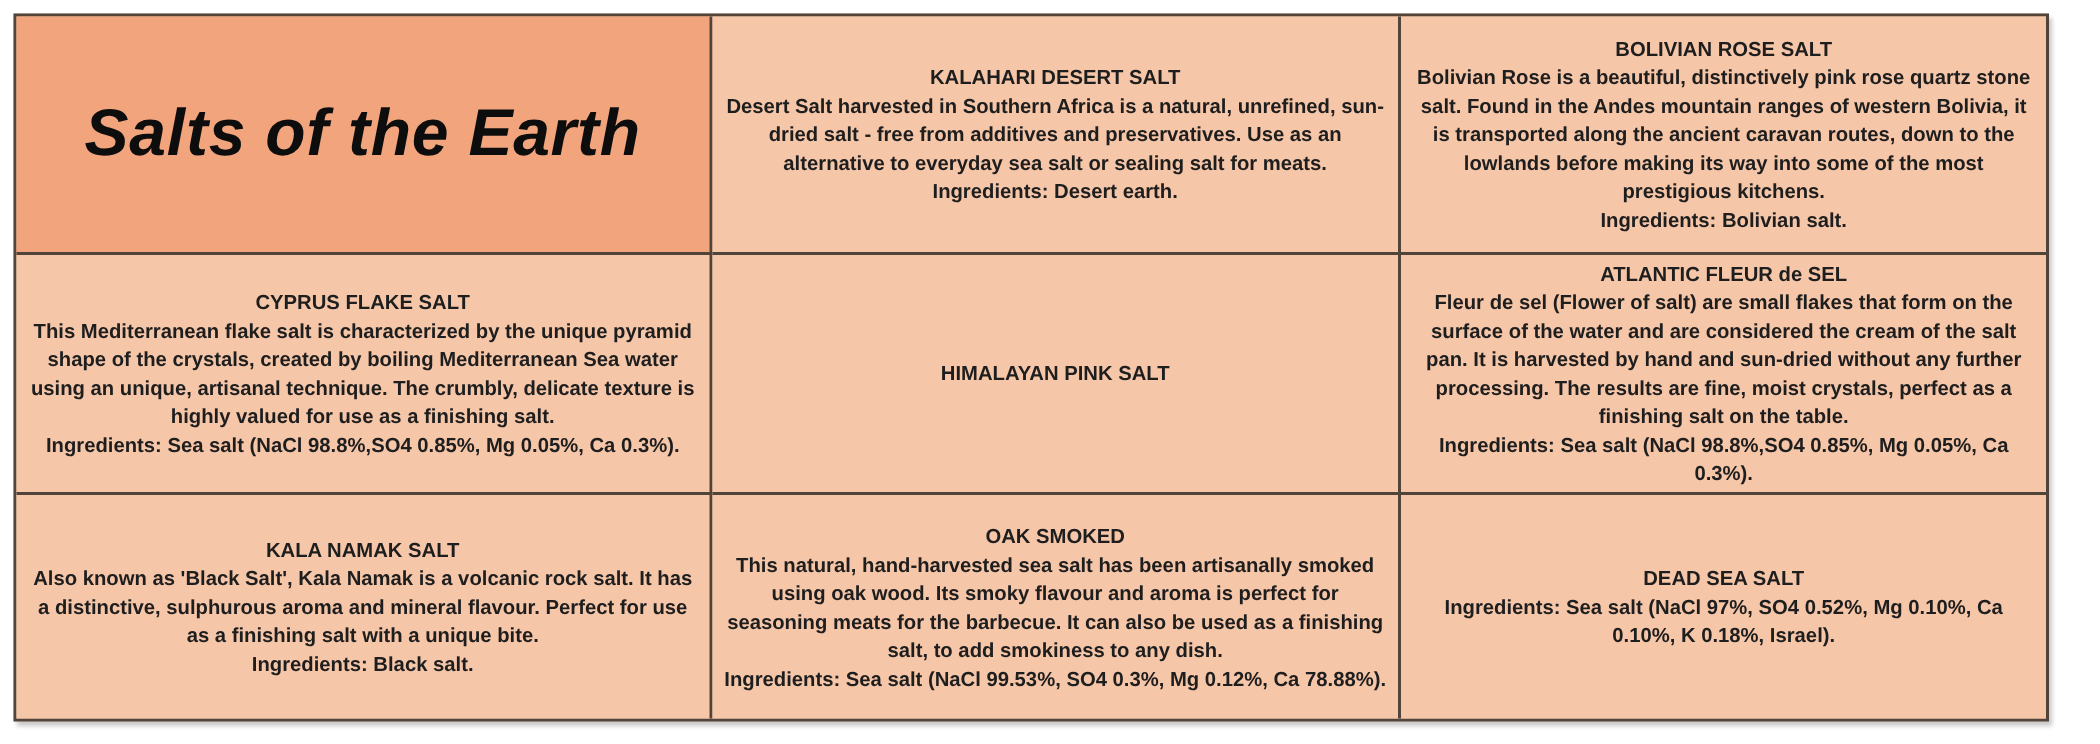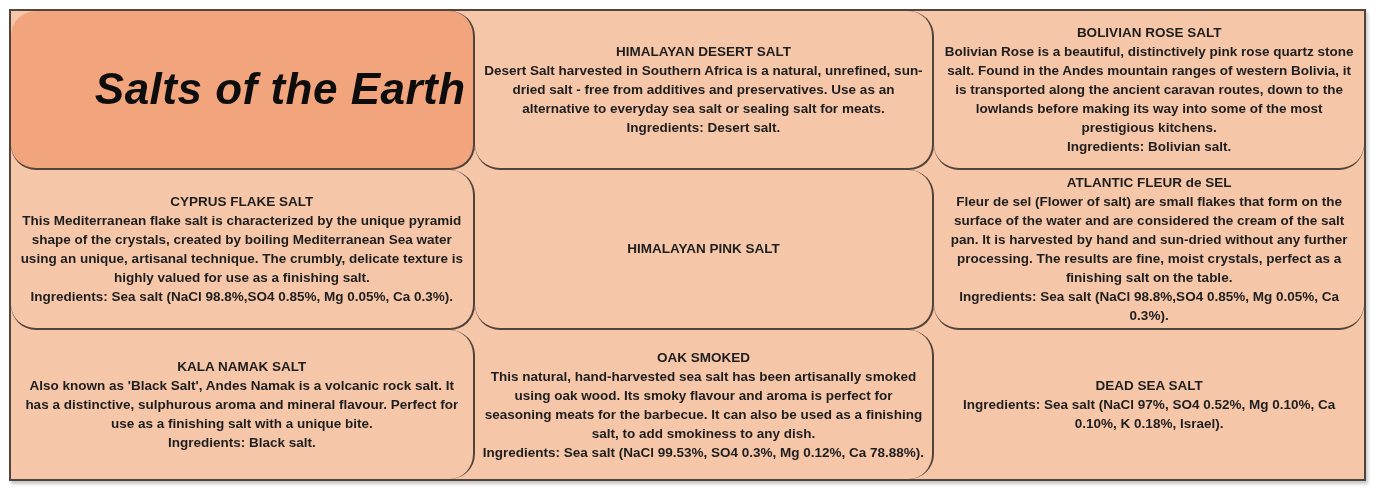--- a/index.html
+++ b/index.html
@@ -36,25 +36,24 @@
     font-weight: bold;
     font-size: 13.5px;
     line-height: 19px;
     text-align: center;
     display: flex;
     flex-direction: column;
     justify-content: center;
     align-items: center;
     padding: 4px 7px;
     overflow: hidden;
-    border-radius: 25px;
   }
   .cell:nth-child(3n) { border-right: none; }
   .cell:nth-child(n+7) { border-bottom: none; }
-  .title-cell { background: var(--title-cell-bg); align-items: flex-end; }
+  .title-cell { background: var(--title-cell-bg); }
   .page-title {
     font-size: 44px;
     line-height: 48px;
     font-style: italic;
     font-weight: bold;
     color: var(--title-text);
     letter-spacing: 0.5px;
     white-space: nowrap;
   }
   .salt-name { display: block; }
@@ -64,23 +63,23 @@
 </head>
 <body>
 
 <div class="sheet">
 
   <div class="cell title-cell">
     <div class="page-title">Salts of the Earth</div>
   </div>
 
   <div class="cell">
-    <span class="salt-name">HIMALAYAN DESERT SALT</span>
+    <span class="salt-name">KALAHARI DESERT SALT</span>
     <span class="salt-description">Desert Salt harvested in Southern Africa is a natural, unrefined, sun-dried salt - free from additives and preservatives. Use as an alternative to everyday sea salt or sealing salt for meats.</span>
-    <span class="salt-ingredients">Ingredients: Desert salt.</span>
+    <span class="salt-ingredients">Ingredients: Desert earth.</span>
   </div>
 
   <div class="cell">
     <span class="salt-name">BOLIVIAN ROSE SALT</span>
     <span class="salt-description">Bolivian Rose is a beautiful, distinctively pink rose quartz stone salt. Found in the Andes mountain ranges of western Bolivia, it is transported along the ancient caravan routes, down to the lowlands before making its way into some of the most prestigious kitchens.</span>
     <span class="salt-ingredients">Ingredients: Bolivian salt.</span>
   </div>
 
   <div class="cell">
     <span class="salt-name">CYPRUS FLAKE SALT</span>
@@ -93,21 +92,21 @@
   </div>
 
   <div class="cell">
     <span class="salt-name">ATLANTIC FLEUR de SEL</span>
     <span class="salt-description">Fleur de sel (Flower of salt) are small flakes that form on the surface of the water and are considered the cream of the salt pan. It is harvested by hand and sun-dried without any further processing. The results are fine, moist crystals, perfect as a finishing salt on the table.</span>
     <span class="salt-ingredients">Ingredients: Sea salt (NaCl 98.8%,SO4 0.85%, Mg 0.05%, Ca 0.3%).</span>
   </div>
 
   <div class="cell">
     <span class="salt-name">KALA NAMAK SALT</span>
-    <span class="salt-description">Also known as 'Black Salt', Andes Namak is a volcanic rock salt. It has a distinctive, sulphurous aroma and mineral flavour. Perfect for use as a finishing salt with a unique bite.</span>
+    <span class="salt-description">Also known as 'Black Salt', Kala Namak is a volcanic rock salt. It has a distinctive, sulphurous aroma and mineral flavour. Perfect for use as a finishing salt with a unique bite.</span>
     <span class="salt-ingredients">Ingredients: Black salt.</span>
   </div>
 
   <div class="cell">
     <span class="salt-name">OAK SMOKED</span>
     <span class="salt-description">This natural, hand-harvested sea salt has been artisanally smoked using oak wood. Its smoky flavour and aroma is perfect for seasoning meats for the barbecue. It can also be used as a finishing salt, to add smokiness to any dish.</span>
     <span class="salt-ingredients">Ingredients: Sea salt (NaCl 99.53%, SO4 0.3%, Mg 0.12%, Ca 78.88%).</span>
   </div>
 
   <div class="cell">

